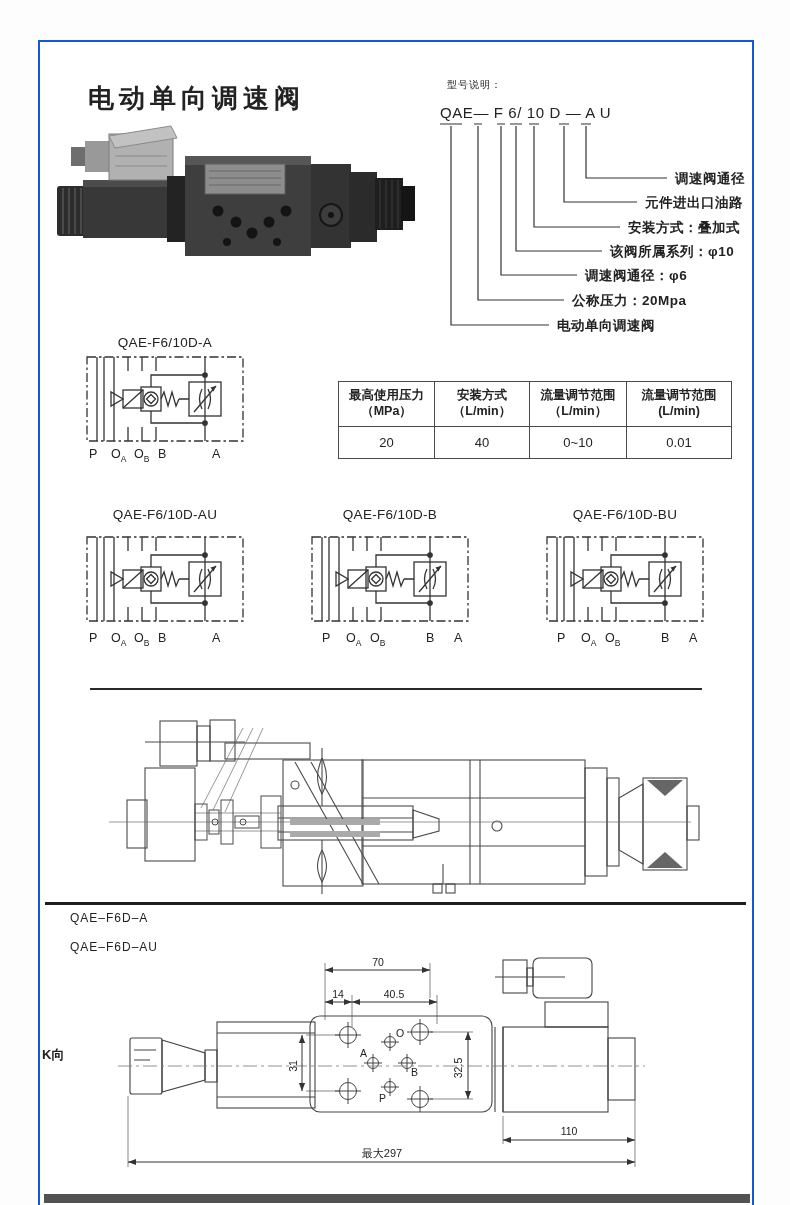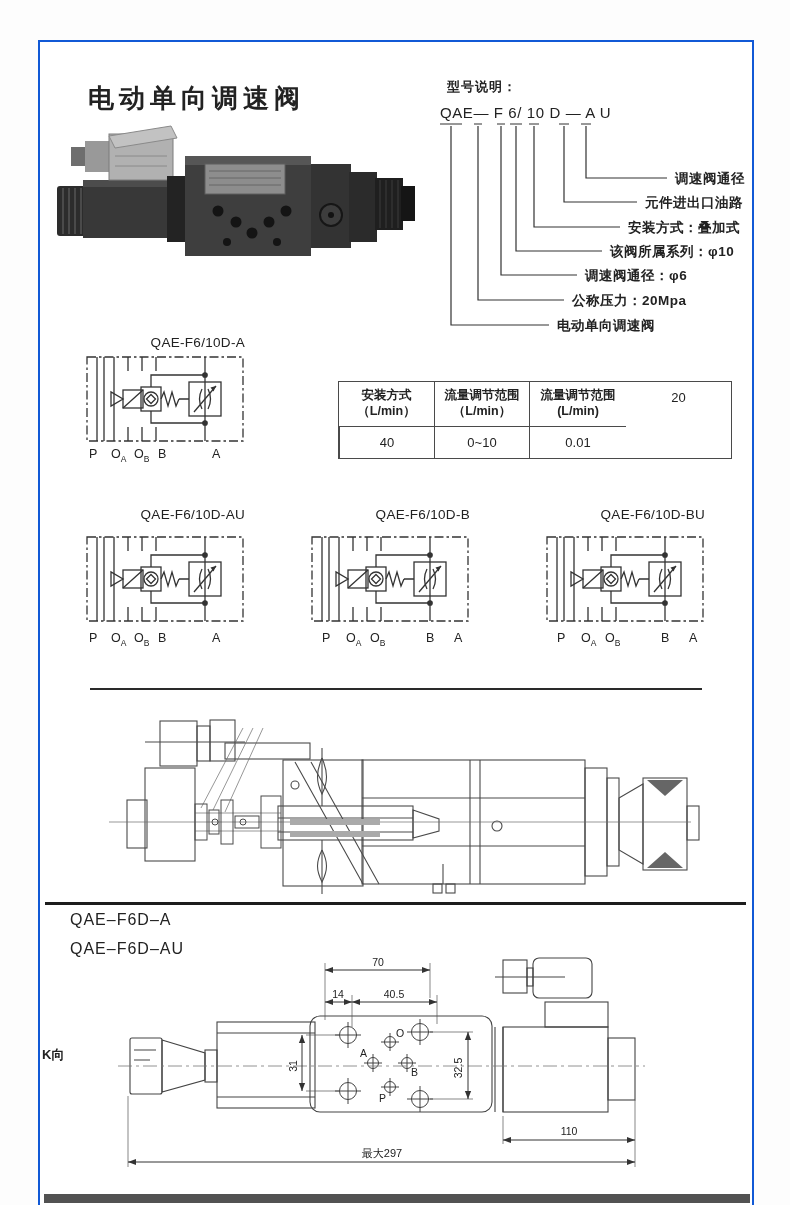--- a/index.html
+++ b/index.html
@@ -5,40 +5,40 @@
   html,body{margin:0;padding:0}
   body{
     width:790px;height:1205px;position:relative;overflow:hidden;
     background:#fdfdfd;color:#222;
     font-family:"Liberation Sans","DejaVu Sans",sans-serif;
   }
   .frame{position:absolute;left:38px;top:40px;width:712px;height:1165px;
     border:2px solid #1159d6;border-bottom:none;background:#fff}
   .abs{position:absolute;white-space:nowrap}
   .page-title{left:88px;top:64px;font-size:26px;font-weight:bold;letter-spacing:5px}
-  .legend-heading{left:447px;top:78px;font-size:13px;font-weight:bold;letter-spacing:1px}
+  .legend-heading{left:447px;top:78px;font-size:10px;font-weight:normal;letter-spacing:1px}
   .legend-code{left:440px;top:104px;font-size:15px;letter-spacing:.6px}
   .co{font-size:13.5px;font-weight:bold;letter-spacing:.5px}
   .sch{position:absolute;width:166px;height:160px}
-  .sch-title{position:absolute;top:2px;left:0;width:160px;text-align:right;
+  .sch-title{position:absolute;top:2px;left:0;width:160px;text-align:center;
     font-size:13.5px;letter-spacing:.3px}
   .sch svg{position:absolute;left:0;top:22px}
   .sch.row2 svg{top:30px}
   .port{position:absolute;top:114px;font-size:12.5px}
   .sch.row2 .port{top:126px}
   .port sub{font-size:8.5px}
   .spec{position:absolute;left:338px;top:381px;display:grid;
     grid-template-columns:95px 95px 97px 105px;border:1.5px solid #4a4a4a;background:#fff}
   .spec .h{height:44px;display:flex;flex-direction:column;justify-content:center;align-items:center;
     font-weight:bold;font-size:12.5px;line-height:1.25;border-left:1.5px solid #4a4a4a;border-bottom:1.5px solid #4a4a4a}
   .spec .v{height:31px;display:flex;align-items:center;justify-content:center;
     font-size:13px;border-left:1.5px solid #4a4a4a}
   .spec .h:first-child,.spec .v.c0{border-left:none}
   .divider{position:absolute;background:#2a2a2a}
-  .model-line{font-size:16px;font-weight:500;letter-spacing:1px}
+  .model-line{font-size:12px;font-weight:500;letter-spacing:1px}
   .kview{left:42px;top:1046px;font-size:13px;font-weight:700}
   .bottombar{position:absolute;left:44px;top:1194px;width:706px;height:9px;background:#525252}
 </style>
 </head>
 <body>
 
 <svg width="0" height="0" style="position:absolute">
   <defs>
     <g id="schsym" stroke="#333" stroke-width="1.3" fill="none">
       <rect x="2" y="2" width="156" height="84" stroke-dasharray="9 3 2.5 3"></rect>
@@ -130,20 +130,24 @@
       <use href="#schsym"></use>
     </svg>
   <span class="port" style="left:4px">P</span>
   <span class="port" style="left:26px"><span>O</span><sub>A</sub></span>
   <span class="port" style="left:49px"><span>O</span><sub>B</sub></span>
   <span class="port" style="left:73px">B</span>
   <span class="port" style="left:127px">A</span>
 </div>
 
 <div class="spec">
+  <div class="h">
+      <span>最高使用压力</span>
+      <span>（MPa）</span>
+    </div>
   <div class="h">
       <span>安装方式</span>
       <span>（L/min）</span>
     </div>
   <div class="h">
       <span>流量调节范围</span>
       <span>（L/min）</span>
     </div>
   <div class="h">
       <span>流量调节范围</span>

